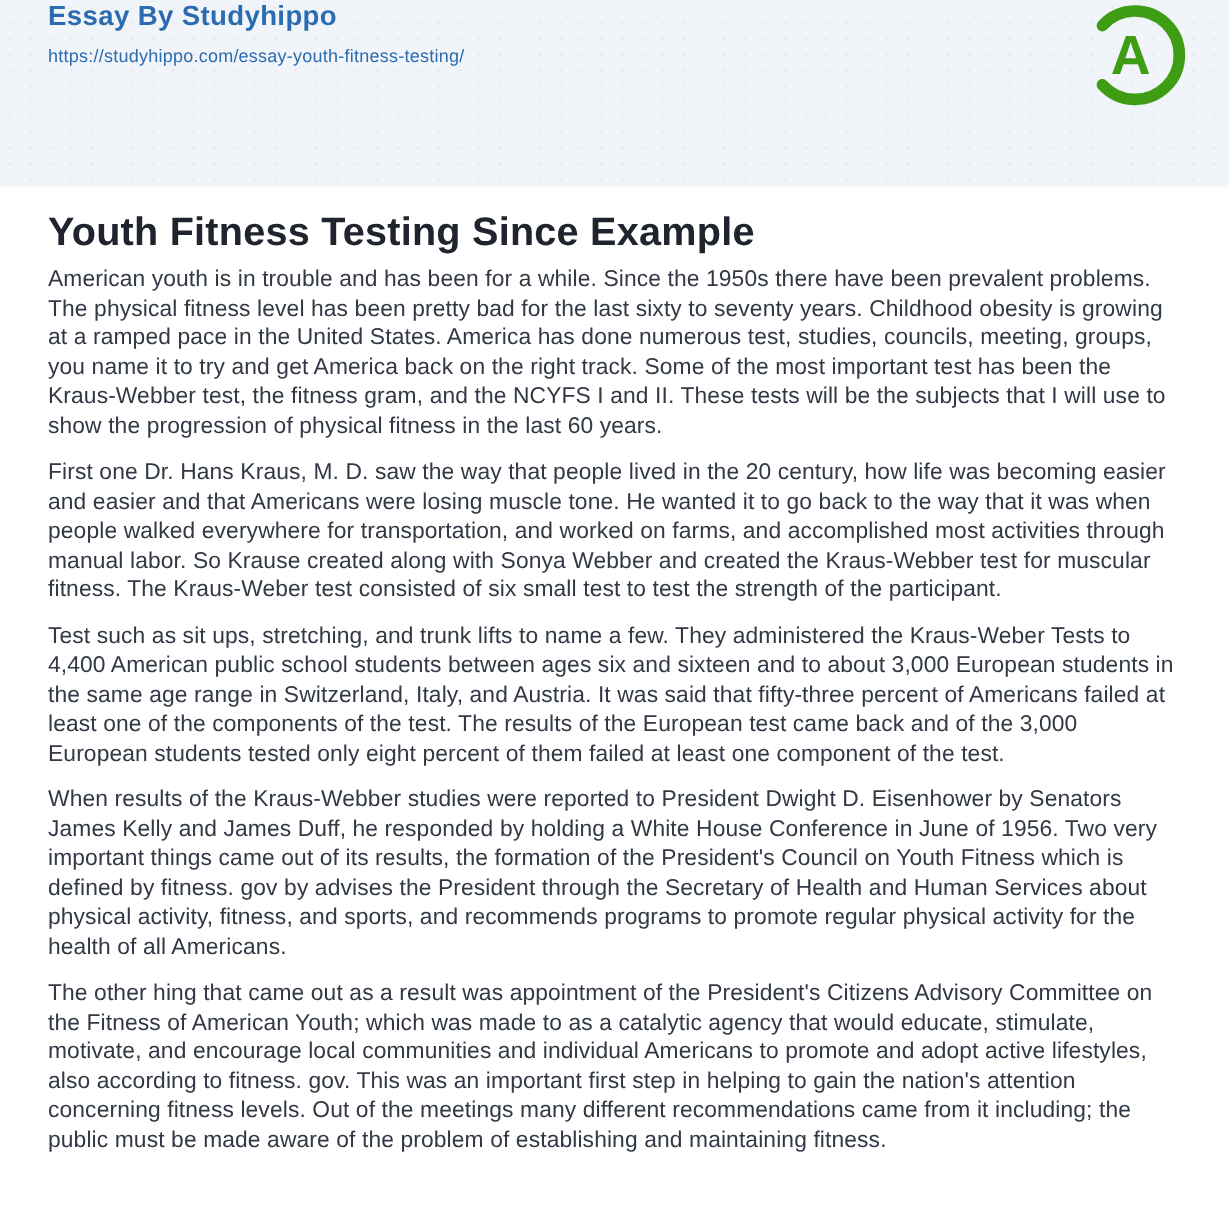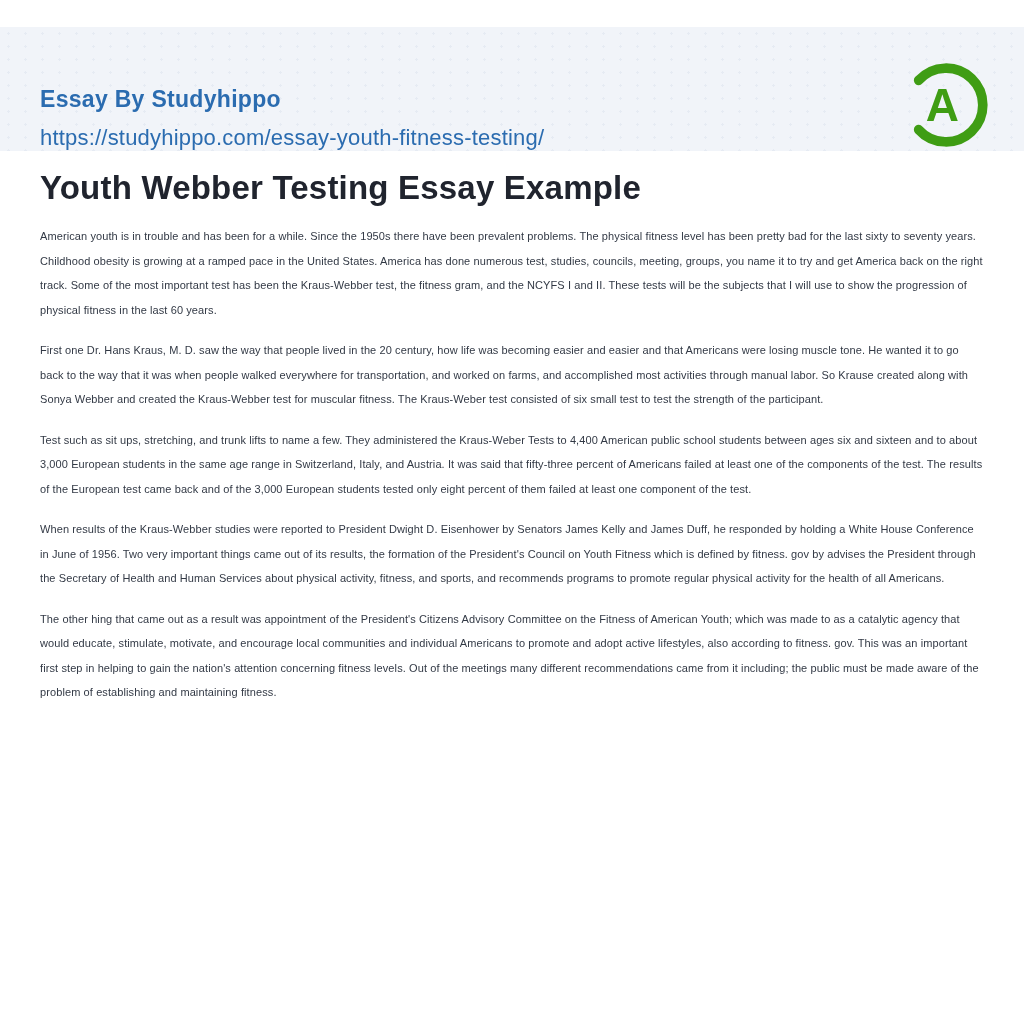--- a/index.html
+++ b/index.html
@@ -12,61 +12,60 @@
     font-family: "Liberation Sans", sans-serif;
     overflow: hidden;
   }
   .page {
     width: 1024px;
     height: 1027px;
     background: #ffffff;
   }
   
   .header {
-    height: 124px;
+    height: 156px;
     background-color: #f1f4f9;
     background-image: radial-gradient(circle, #e6ebf3 1px, rgba(0,0,0,0) 1.3px);
     background-size: 17px 13px;
     display: flex;
-    align-items: flex-end;
+    align-items: flex-start;
     justify-content: space-between;
     padding: 0 32px 0 40px;
-    margin-top: 27px;
   }
   .header-text { display: flex; flex-direction: column; }
   .site-title {
     margin: 0 0 12px 0;
     font-size: 23px;
     font-weight: bold;
     letter-spacing: 0.3px;
     color: #2b6cb0;
   }
   .page-url {
-    font-size: 22px;
+    font-size: 15px;
     color: #2b6cb0;
     text-decoration: none;
     letter-spacing: 0.2px;
     cursor: pointer;
   }
   .logo { width: 92px; height: 92px; flex: 0 0 auto; }
   
   .main {
     padding: 17px 40px 0 40px;
   }
   .article-title {
     margin: 0 0 8px 0;
     font-size: 33px;
     line-height: 40px;
     font-weight: bold;
     letter-spacing: 0.2px;
     color: #20242e;
   }
   .essay p {
-    margin: 16px 0 14px 0;
-    font-size: 11px;
+    margin: 0 0 14px 0;
+    font-size: 19px;
     line-height: 24.5px;
     letter-spacing: 0.1px;
     color: #323945;
   }
 </style>
 </head>
 <body>
 
 <div class="page">
 
@@ -76,21 +75,21 @@
       <a class="page-url">https://studyhippo.com/essay-youth-fitness-testing/</a>
     </div>
 
     <svg class="logo" viewBox="0 0 100 100" aria-hidden="true">
       <path d="M 20.3 76.8 A 40 40 0 1 0 20.3 23.2" fill="none" stroke="#3f9d14" stroke-width="10.5" stroke-linecap="round"></path>
       <text x="46" y="67" text-anchor="middle" font-family="Liberation Sans, sans-serif" font-size="50" font-weight="bold" fill="#3f9d14">A</text>
     </svg>
   </div>
 
   <div class="main">
-    <h2 class="article-title">Youth Webber Testing Essay Example</h2>
+    <h2 class="article-title">Youth Fitness Testing Since Example</h2>
 
     <div class="essay">
       <p>American youth is in trouble and has been for a while. Since the 1950s there have been prevalent problems. The physical fitness level has been pretty bad for the last sixty to seventy years. Childhood obesity is growing at a ramped pace in the United States. America has done numerous test, studies, councils, meeting, groups, you name it to try and get America back on the right track. Some of the most important test has been the Kraus-Webber test, the fitness gram, and the NCYFS I and II. These tests will be the subjects that I will use to show the progression of physical fitness in the last 60 years.</p>
       <p>First one Dr. Hans Kraus, M. D. saw the way that people lived in the 20 century, how life was becoming easier and easier and that Americans were losing muscle tone. He wanted it to go back to the way that it was when people walked everywhere for transportation, and worked on farms, and accomplished most activities through manual labor. So Krause created along with Sonya Webber and created the Kraus-Webber test for muscular fitness. The Kraus-Weber test consisted of six small test to test the strength of the participant.</p>
       <p>Test such as sit ups, stretching, and trunk lifts to name a few. They administered the Kraus-Weber Tests to 4,400 American public school students between ages six and sixteen and to about 3,000 European students in the same age range in Switzerland, Italy, and Austria. It was said that fifty-three percent of Americans failed at least one of the components of the test. The results of the European test came back and of the 3,000 European students tested only eight percent of them failed at least one component of the test.</p>
       <p>When results of the Kraus-Webber studies were reported to President Dwight D. Eisenhower by Senators James Kelly and James Duff, he responded by holding a White House Conference in June of 1956. Two very important things came out of its results, the formation of the President's Council on Youth Fitness which is defined by fitness. gov by advises the President through the Secretary of Health and Human Services about physical activity, fitness, and sports, and recommends programs to promote regular physical activity for the health of all Americans.</p>
       <p>The other hing that came out as a result was appointment of the President's Citizens Advisory Committee on the Fitness of American Youth; which was made to as a catalytic agency that would educate, stimulate, motivate, and encourage local communities and individual Americans to promote and adopt active lifestyles, also according to fitness. gov. This was an important first step in helping to gain the nation's attention concerning fitness levels. Out of the meetings many different recommendations came from it including; the public must be made aware of the problem of establishing and maintaining fitness.</p>
     </div>
   </div>
 

